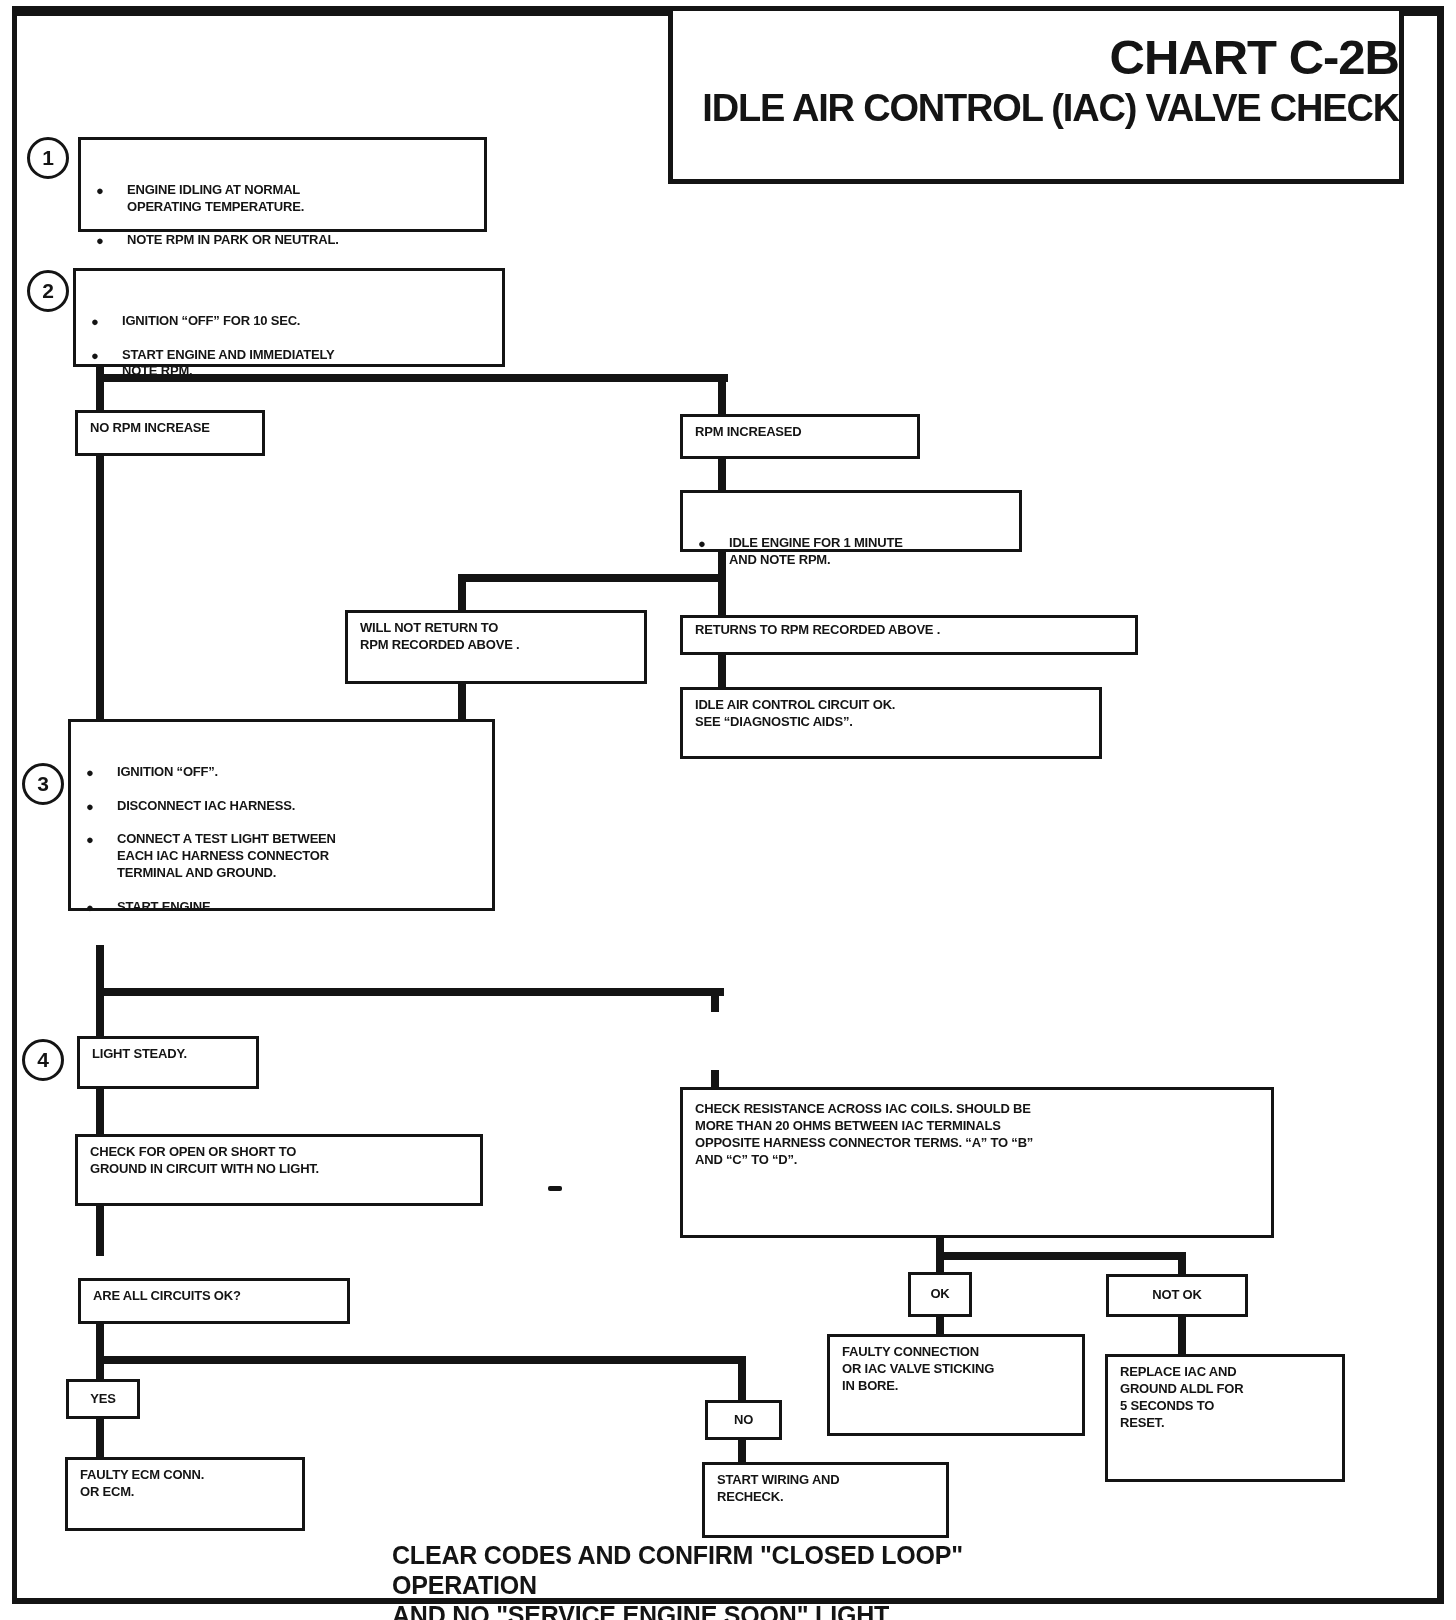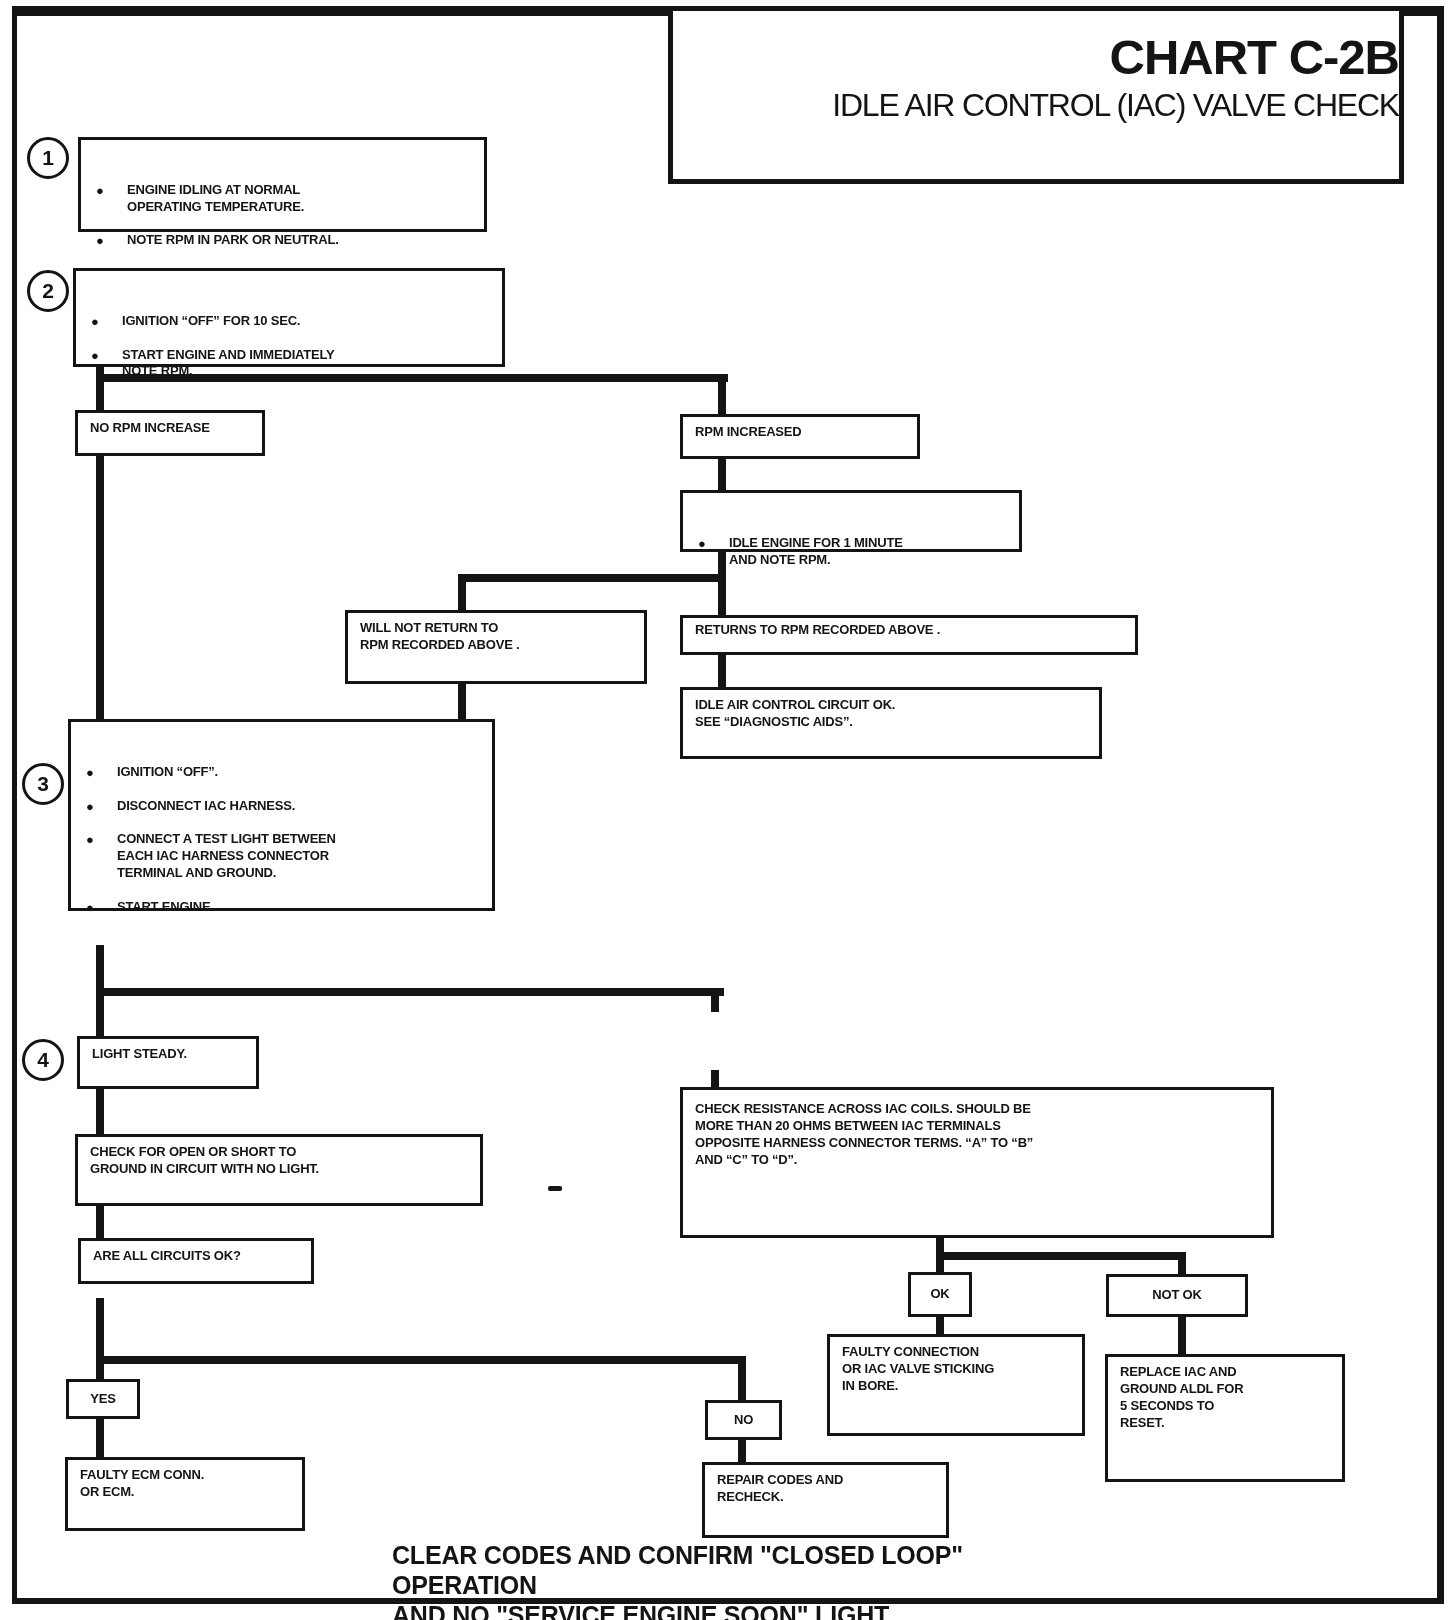--- a/index.html
+++ b/index.html
@@ -13,21 +13,21 @@
     position:absolute; left:12px; top:6px; width:1432px; height:1598px;
     border-style:solid; border-color:var(--ink);
     border-width:10px 7px 6px 5px; box-sizing:border-box;
   }
   .titlebox{
     position:absolute; left:668px; top:6px; width:736px; height:178px;
     background:var(--paper); border:5px solid var(--ink); box-sizing:border-box;
     text-align:right; padding-top:20px; z-index:3;
   }
   .title-l1{font-size:49px; font-weight:bold; letter-spacing:-1px; line-height:1.1;}
-  .title-l2{font-size:32px; font-weight:normal; letter-spacing:-1.2px; line-height:1.25;}
+  .title-l2{font-size:38px; font-weight:bold; letter-spacing:-1.2px; line-height:1.25;}
   .node{
     position:absolute; background:var(--paper); border:3px solid var(--ink);
     box-sizing:border-box; font-weight:bold; font-size:13px; line-height:1.3;
     letter-spacing:-0.2px; z-index:2; white-space:pre-line;
   }
   .pad{padding:7px 12px;}
   .ctr{display:flex; align-items:center; justify-content:center; text-align:center; white-space:pre-line;}
   ul.bullets{margin:0; padding:8px 10px 8px 0; list-style:none;}
   ul.bullets li{position:relative; padding-left:46px; white-space:pre-line; margin:0;}
   ul.bullets li::before{content:"\25CF"; position:absolute; left:15px; top:1px; font-size:13px;}
@@ -146,37 +146,37 @@
   <div class="node pad" style="left:77px;top:1036px;width:182px;height:53px">LIGHT STEADY.</div>
 
   <div class="node" style="left:680px;top:1087px;width:594px;height:151px;padding:11px 12px">CHECK RESISTANCE ACROSS IAC COILS.  SHOULD BE
 MORE THAN 20 OHMS BETWEEN IAC TERMINALS
 OPPOSITE HARNESS CONNECTOR TERMS.  “A” TO “B”
 AND “C” TO “D”.</div>
 
   <div class="node pad" style="left:75px;top:1134px;width:408px;height:72px">CHECK FOR OPEN OR SHORT TO
 GROUND IN CIRCUIT WITH NO LIGHT.</div>
 
-  <div class="node pad" style="left:78px;top:1238px;width:236px;height:46px">ARE ALL CIRCUITS OK?</div>
+  <div class="node pad" style="left:78px;top:1278px;width:272px;height:46px">ARE ALL CIRCUITS OK?</div>
 
   <div class="node ctr" style="left:908px;top:1272px;width:64px;height:45px">OK</div>
   <div class="node ctr" style="left:1106px;top:1274px;width:142px;height:43px">NOT OK</div>
 
   <div class="node pad" style="left:827px;top:1334px;width:258px;height:102px">FAULTY CONNECTION
 OR IAC VALVE STICKING
 IN BORE.</div>
   <div class="node pad" style="left:1105px;top:1354px;width:240px;height:128px">REPLACE IAC AND
 GROUND ALDL FOR
 5 SECONDS TO
 RESET.</div>
 
   <div class="node ctr" style="left:66px;top:1379px;width:74px;height:40px">YES</div>
   <div class="node ctr" style="left:705px;top:1400px;width:77px;height:40px">NO</div>
 
   <div class="node pad" style="left:65px;top:1457px;width:240px;height:74px">FAULTY ECM CONN.
 OR ECM.</div>
-  <div class="node pad" style="left:702px;top:1462px;width:247px;height:76px">REPAIR CODES AND
+  <div class="node pad" style="left:702px;top:1462px;width:247px;height:76px">START WIRING AND
 RECHECK.</div>
 
   <div class="footer">CLEAR CODES AND CONFIRM "CLOSED LOOP" OPERATION
 AND NO "SERVICE ENGINE SOON" LIGHT.</div>
 
 </div>
 
 </body></html>

